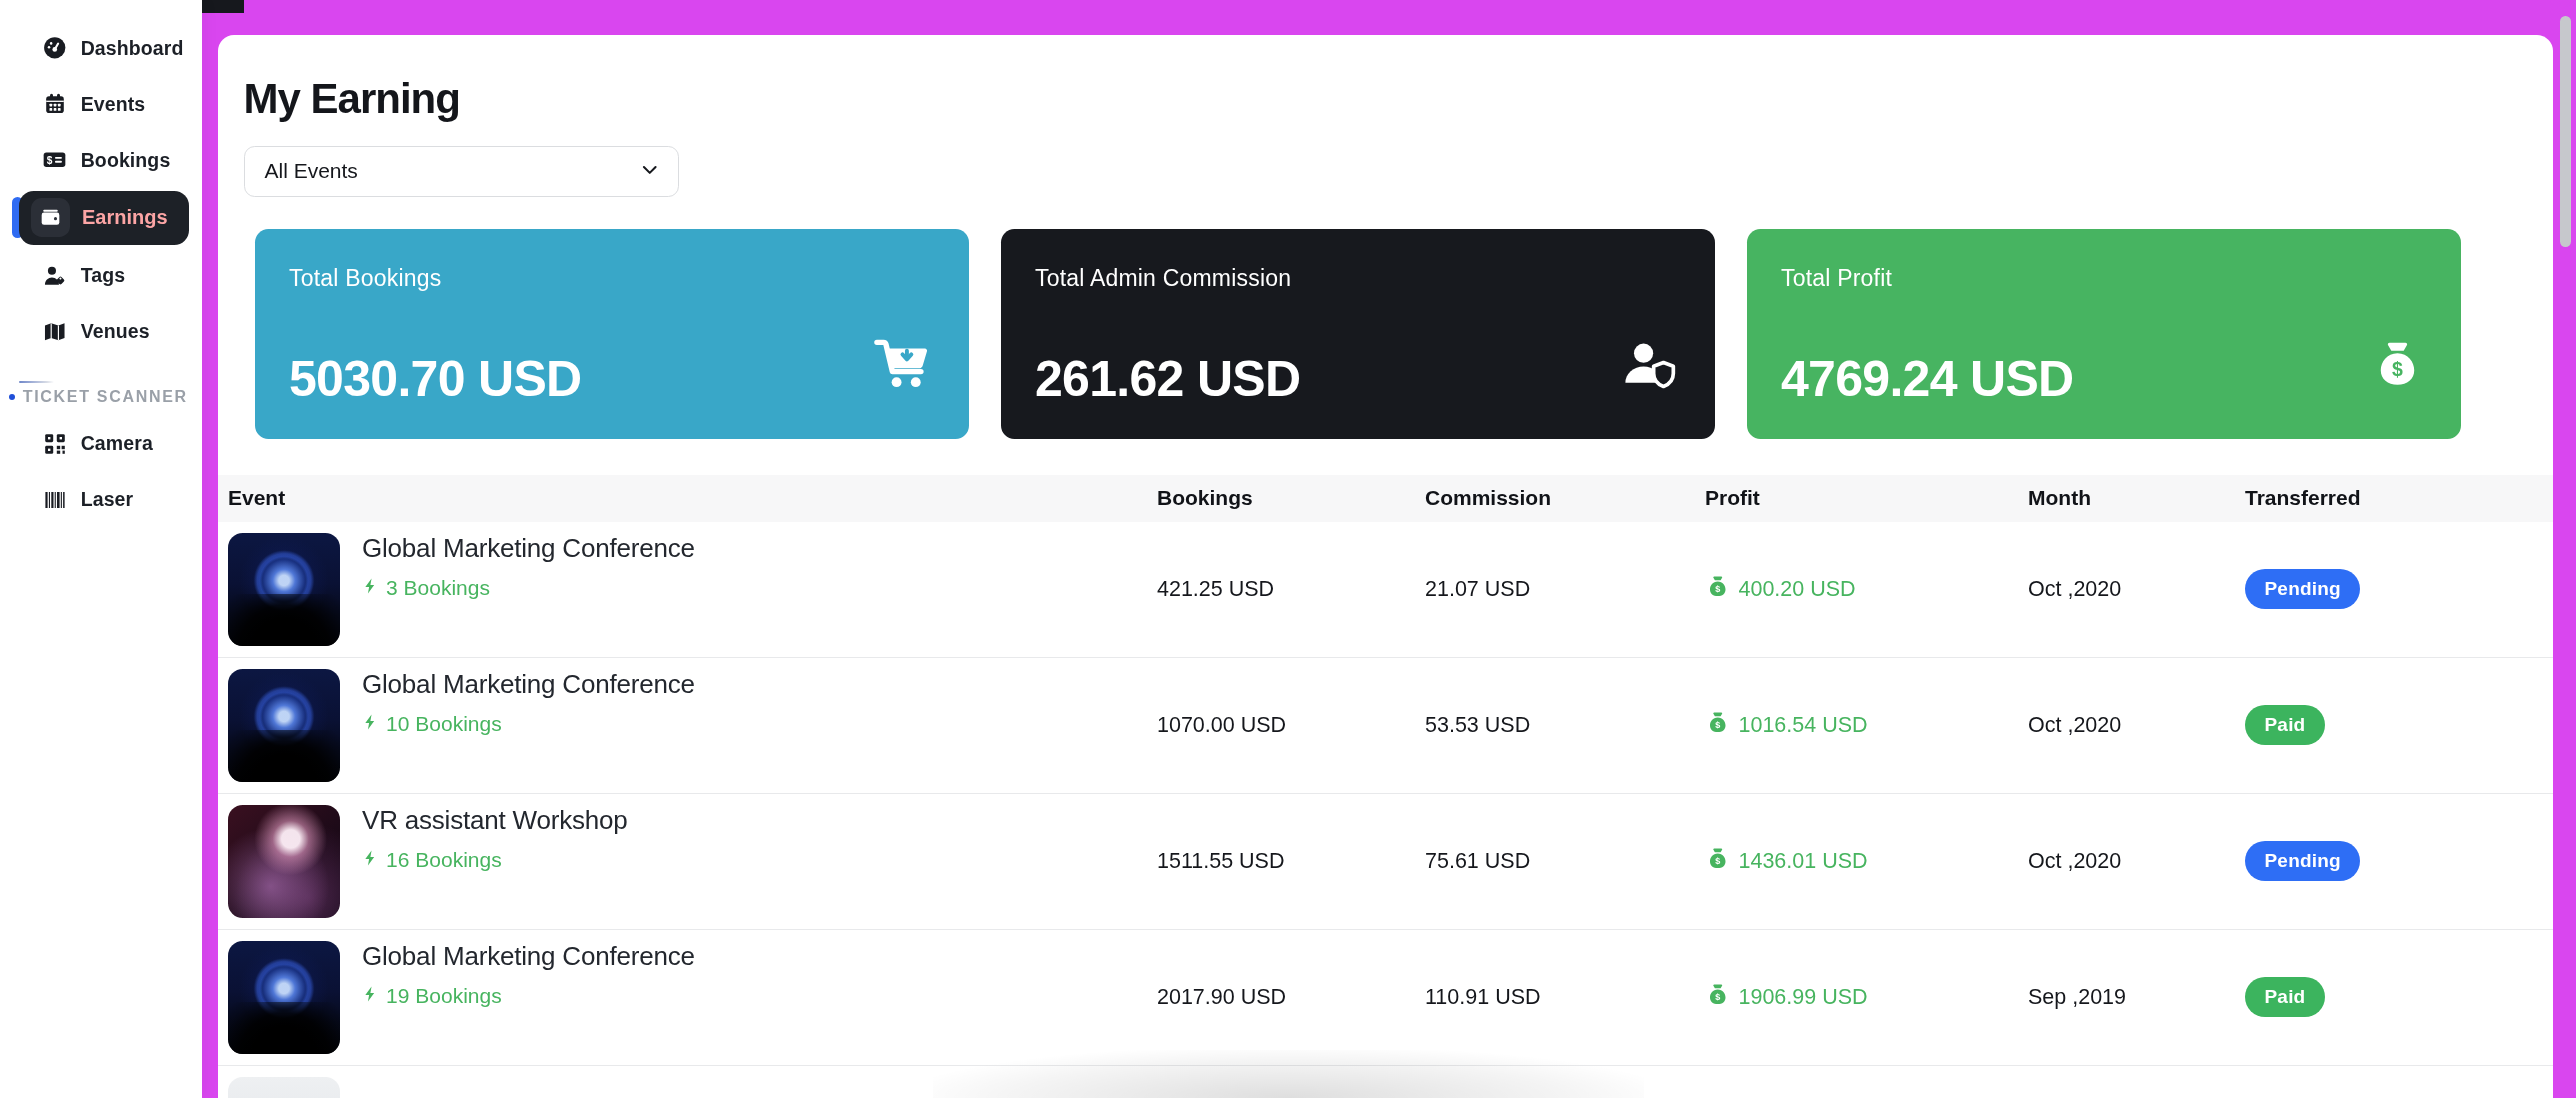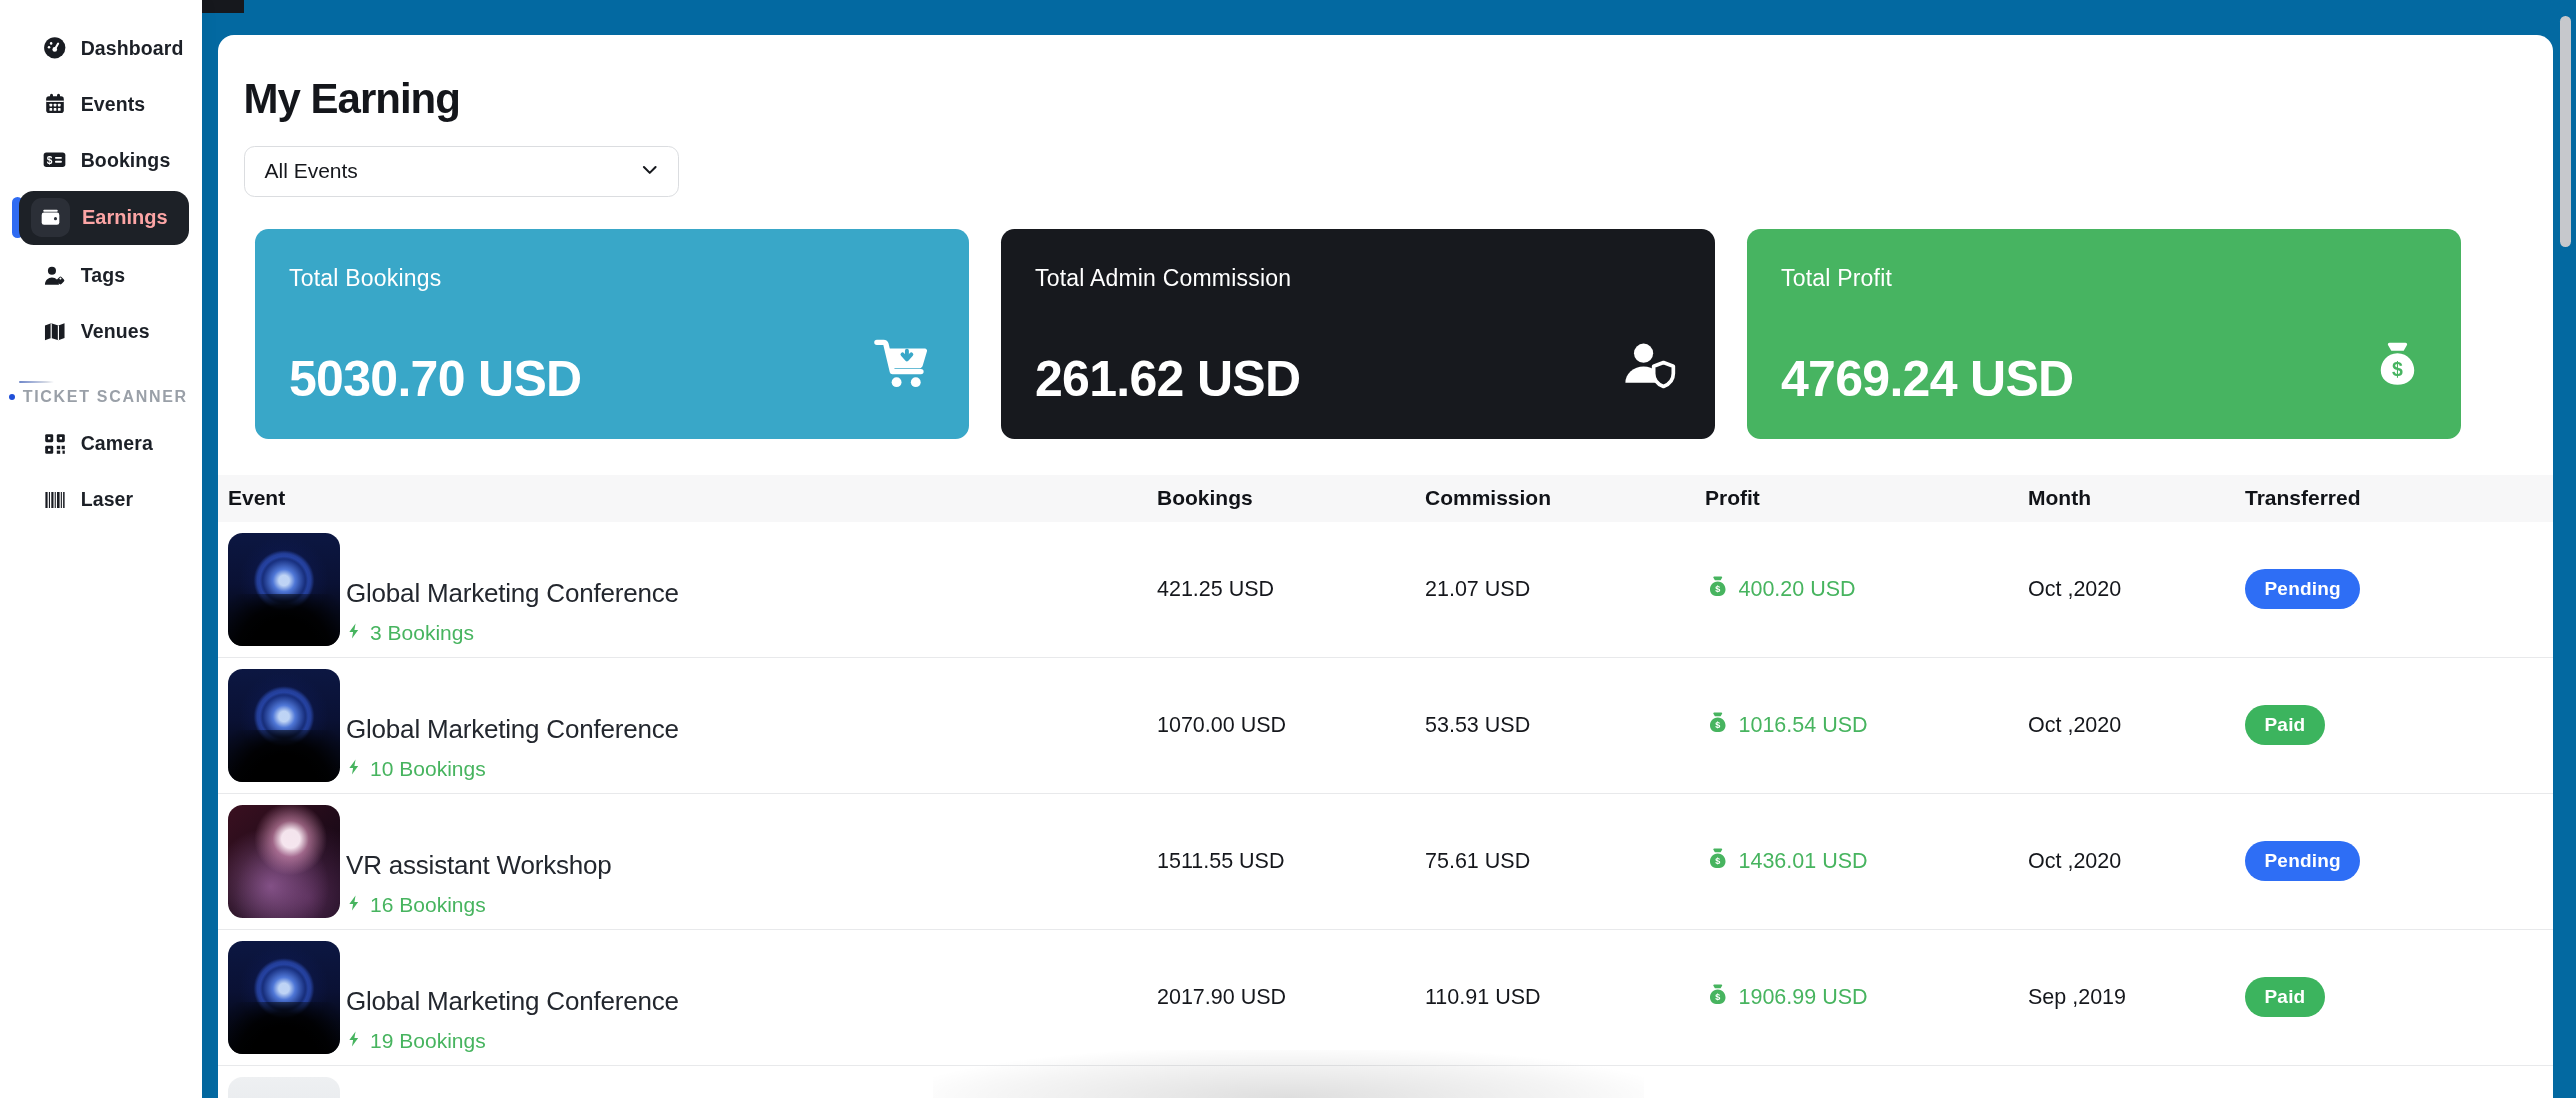--- a/index.html
+++ b/index.html
@@ -39,21 +39,21 @@
     width:35px; height:2px; margin-left:19px; border-radius:1.3px;
     background:linear-gradient(to right,#6f87c9,#d9dde6 80%,transparent);
   }
   .section-head { display:flex; align-items:center; margin:5.4px 0 0 8.7px; gap:8px; }
   .section-bullet { width:6px; height:6px; border-radius:50%; background:#1f4fd8; flex:none; }
   .section-label {
     font-size:16px; font-weight:700; color:#9aa0a8; letter-spacing:1.7px; text-transform:uppercase;
   }
   .scanner-list { margin-top:9.4px; }
   
-  .main { flex:1; position:relative; height:100%; background:#0369a1; }
+  .main { flex:1; position:relative; height:100%; background:#d946ef; }
   .top-fragment { position:absolute; left:0; top:0; width:42px; height:13.4px; background:#16181d; }
   .content-card {
     position:absolute; left:16px; top:35px; right:23px; bottom:-27px;
     background:#ffffff; border-radius:16px 16px 0 0;
   }
   .page-head { padding:43px 48px 0 25.5px; }
   .page-title { font-size:42px; line-height:42px; font-weight:800; color:#14161b; letter-spacing:-1px; }
   .filter-select {
     margin-top:25.5px; width:435px; height:51px; border:1.3px solid #dbdde0; border-radius:10.7px;
     background:#fff; display:flex; align-items:center; justify-content:space-between;
@@ -79,21 +79,21 @@
     align-items:center; padding-left:10px;
     font-size:21px; font-weight:700; color:#111318;
   }
   .t-row {
     height:136px; display:grid;
     grid-template-columns:929px 268px 280px 323px 217px 1fr;
     align-items:center; padding-left:10px;
     border-bottom:1.3px solid #e8e9eb;
     font-size:21.5px; font-weight:500; color:#15171c;
   }
-  .event-cell { display:flex; align-items:flex-end; gap:6px; }
+  .event-cell { display:flex; align-items:flex-start; gap:22px; }
   .thumb {
     width:112px; height:113px; border-radius:14.8px; flex:none; position:relative; overflow:hidden;
     background:#0a1030;
   }
   .thumb-conference {
     background:
       radial-gradient(circle at 50% 42%, rgba(200,222,255,.95) 0 6%, rgba(96,144,255,.8) 13%, rgba(42,82,205,.5) 24%, rgba(14,28,92,.25) 36%, transparent 52%),
       radial-gradient(circle at 50% 42%, transparent 25%, rgba(70,115,255,.45) 28% 31%, transparent 35%),
       linear-gradient(to bottom, #0c1742 0%, #0a1134 45%, #060a1c 72%, #03050c 100%);
   }

